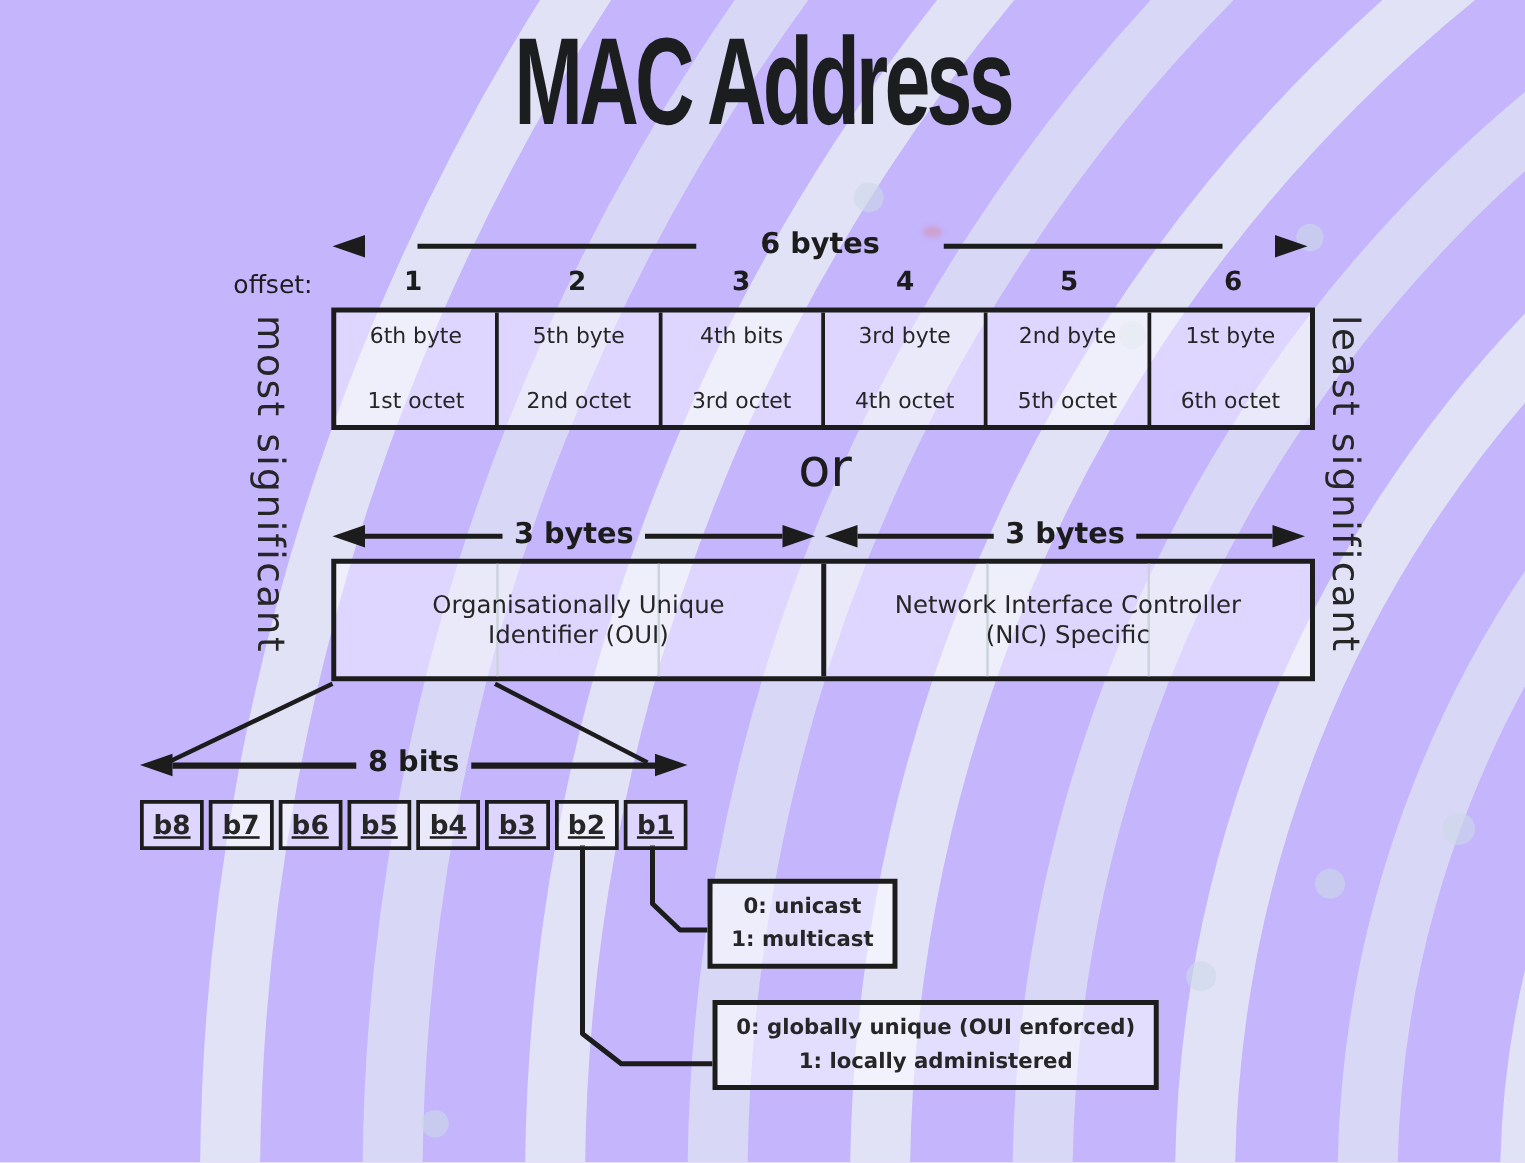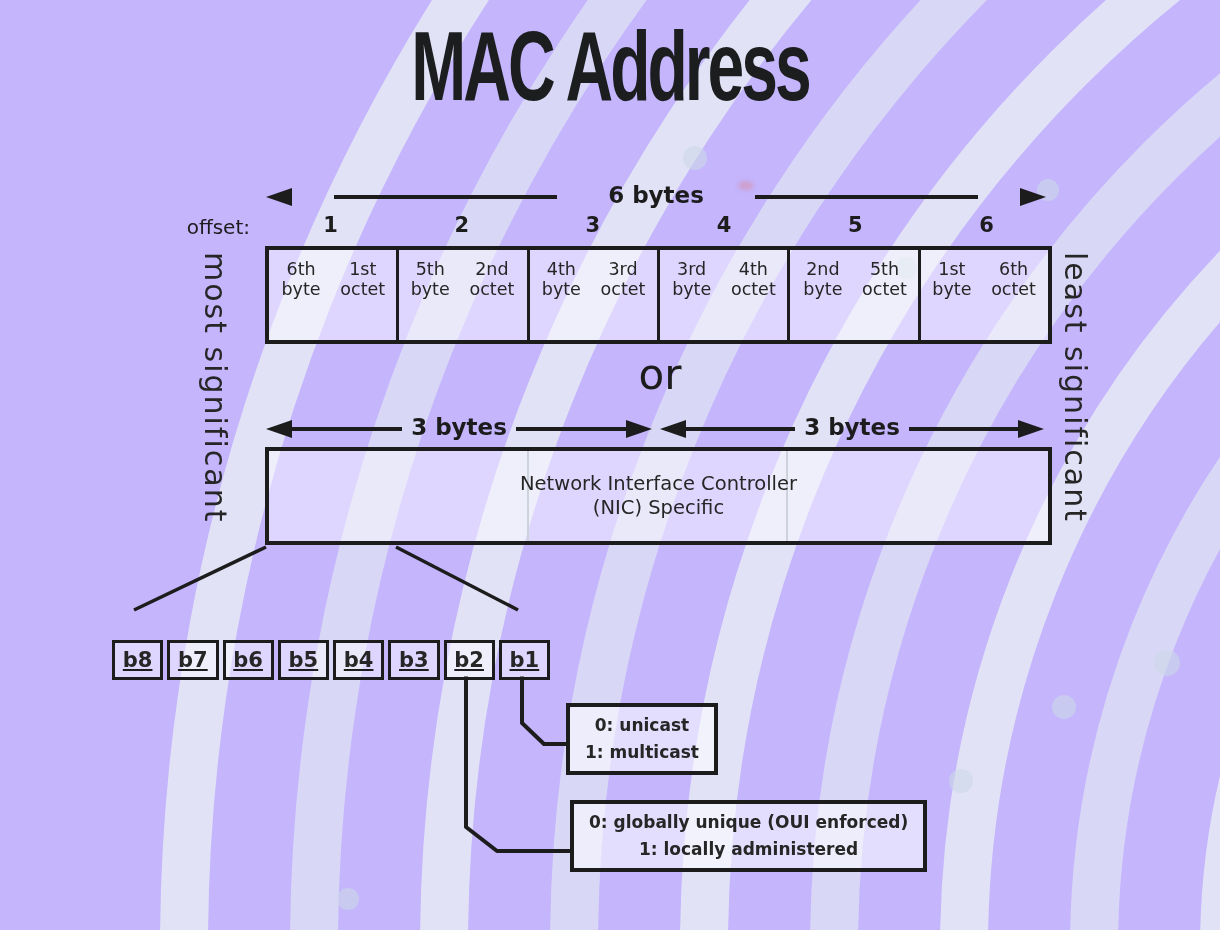--- a/index.html
+++ b/index.html
@@ -36,21 +36,21 @@
   .harrow .lbl{padding:0 9px;font-size:23px;font-weight:600;white-space:nowrap;transform:translateY(-2px);}
   
   .offset-label{position:absolute;left:150px;top:215px;width:100px;text-align:right;font-size:20px;z-index:3;}
   .offset-row{position:absolute;left:265px;top:213px;width:787px;display:flex;z-index:3;}
   .offset-row span{flex:1;text-align:center;font-size:21px;font-weight:600;}
   
   .byte-table{
     position:absolute;left:265px;top:246px;width:787px;height:98px;
     display:flex;border:4px solid var(--ink);box-sizing:border-box;background:var(--box-bg);z-index:3;
   }
-  .byte-cell{flex:1;display:flex;flex-direction:row;justify-content:space-between;
+  .byte-cell{flex:1;display:flex;flex-direction:column;justify-content:space-between;
     padding:9px 2px;box-sizing:border-box;text-align:center;font-size:17.5px;color:#262626;}
   .byte-cell + .byte-cell{border-left:3px solid var(--ink);}
   
   .vlabel{position:absolute;writing-mode:vertical-rl;font-size:30px;letter-spacing:2px;color:#262626;z-index:3;white-space:nowrap;}
   .vlabel.left{left:198px;top:252px;}
   .vlabel.right{left:1058px;top:252px;}
   
   .or-label{position:absolute;left:560px;top:350px;width:200px;text-align:center;font-size:42px;z-index:3;}
   
   .half-table{
@@ -124,21 +124,21 @@
   <div class="byte-table">
     <div class="byte-cell">
       <div>6th byte</div>
       <div>1st octet</div>
     </div>
     <div class="byte-cell">
       <div>5th byte</div>
       <div>2nd octet</div>
     </div>
     <div class="byte-cell">
-      <div>4th byte</div>
+      <div>4th bits</div>
       <div>3rd octet</div>
     </div>
     <div class="byte-cell">
       <div>3rd byte</div>
       <div>4th octet</div>
     </div>
     <div class="byte-cell">
       <div>2nd byte</div>
       <div>5th octet</div>
     </div>
@@ -162,33 +162,44 @@
   </div>
   <div class="harrow" style="left:660px;top:416px;width:384px;">
     <span class="ah l"></span>
     <span class="shaft"></span>
     <span class="lbl">3 bytes</span>
     <span class="shaft"></span>
     <span class="ah r"></span>
   </div>
 
   <div class="half-table">
+    <div class="half">
+      <div class="txt">Organisationally Unique</div>
+      <div class="txt">Identifier (OUI)</div>
+    </div>
     <div class="half">
       <div class="txt">Network Interface Controller</div>
       <div class="txt">(NIC) Specific</div>
     </div>
   </div>
 
   <svg class="overlay" width="1220" height="930" viewBox="0 0 1220 930">
     <path d="M266,547 L134,610" stroke="#1c1c1c" stroke-width="3.5" fill="none"></path>
     <path d="M396,547 L518,610" stroke="#1c1c1c" stroke-width="3.5" fill="none"></path>
     <path d="M522,676 L522,723 L544,744 L566,744" stroke="#1c1c1c" stroke-width="4" fill="none" stroke-linejoin="round"></path>
     <path d="M466,676 L466,827 L497,851 L570,851" stroke="#1c1c1c" stroke-width="4" fill="none" stroke-linejoin="round"></path>
   </svg>
 
+  <div class="harrow thick" style="left:112px;top:599px;width:438px;">
+    <span class="ah l"></span>
+    <span class="shaft"></span>
+    <span class="lbl">8 bits</span>
+    <span class="shaft"></span>
+    <span class="ah r"></span>
+  </div>
 
   <div class="bit-row">
     <div class="bit-cell">b8</div>
     <div class="bit-cell">b7</div>
     <div class="bit-cell">b6</div>
     <div class="bit-cell">b5</div>
     <div class="bit-cell">b4</div>
     <div class="bit-cell">b3</div>
     <div class="bit-cell">b2</div>
     <div class="bit-cell">b1</div>

